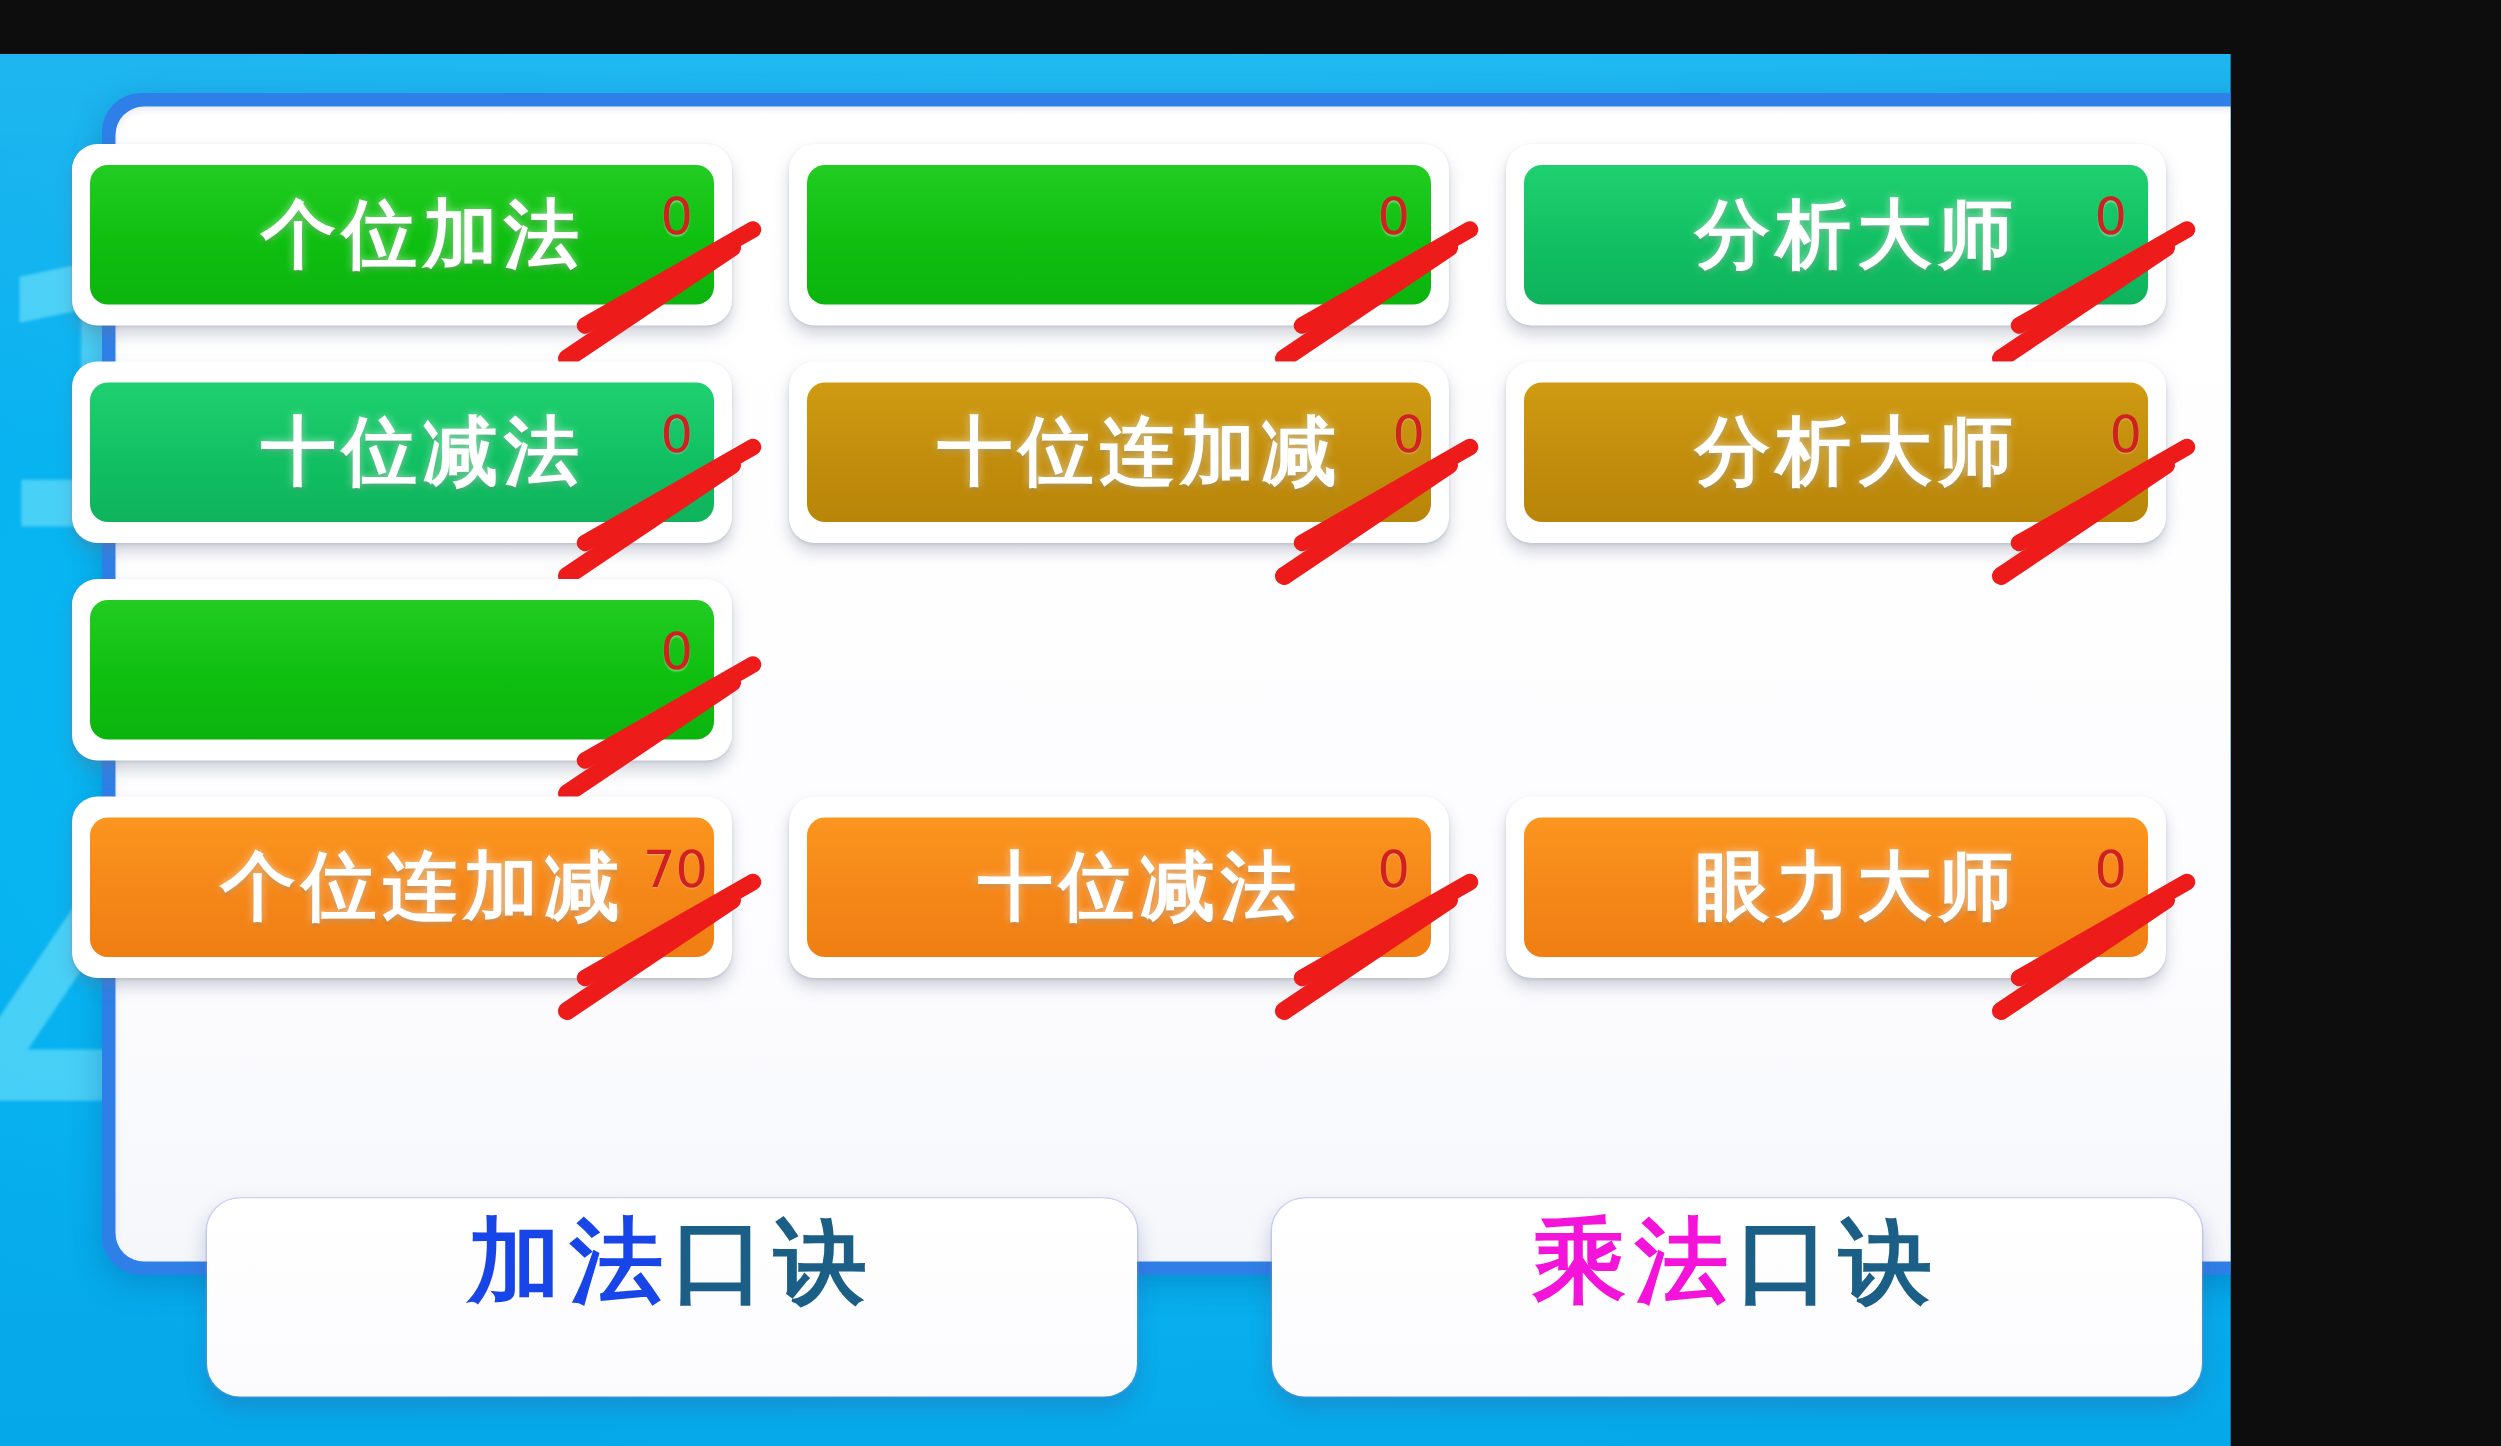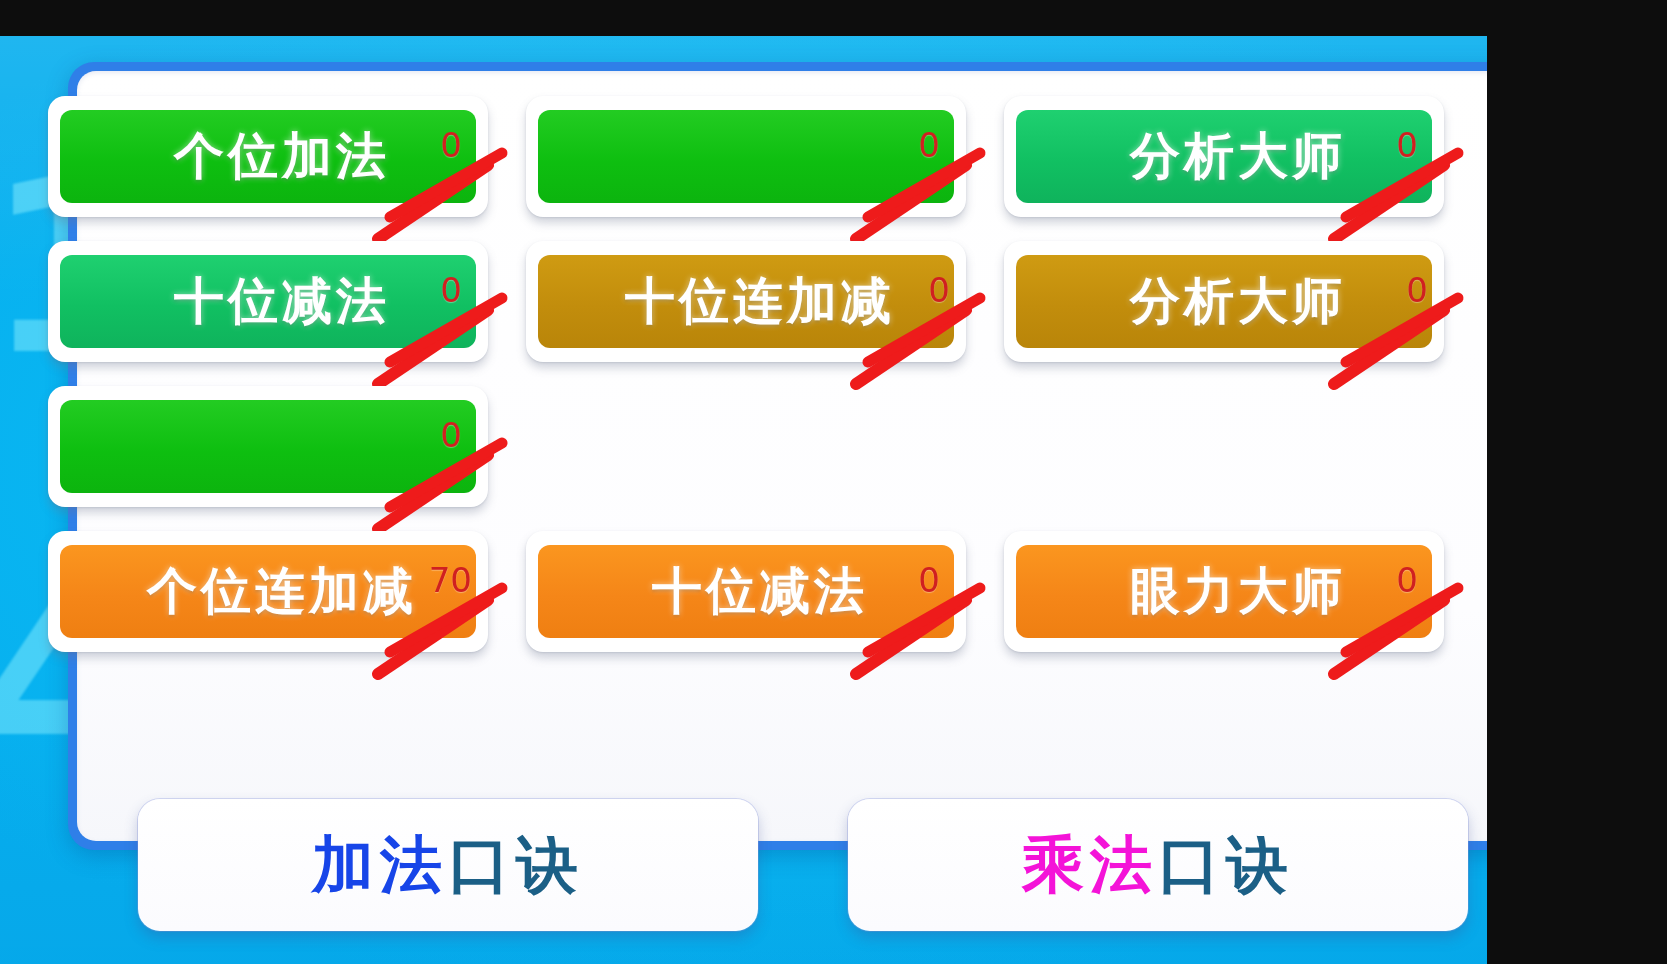--- a/index.html
+++ b/index.html
@@ -143,21 +143,21 @@
   }
 
   
   .fbtn {
     position: absolute;
     height: 132px;
     border-radius: 22px;
     background: linear-gradient(180deg,#ffffff 0%,#fbfbfe 100%);
     box-shadow: 0 7px 14px rgba(60,80,150,.30), 0 0 0 1px rgba(150,160,230,.35);
     display: flex;
-    align-items: center;
+    align-items: flex-start;
     justify-content: center;
   }
   .fbtn-add  { left: 138px; top: 763px; width: 620px; }
   .fbtn-mul  { left: 848px; top: 763px; width: 620px; }
   .fbtn-text {
     font-size: 62px;
     font-weight: 700;
     letter-spacing: 6px;
     white-space: nowrap;
   }

